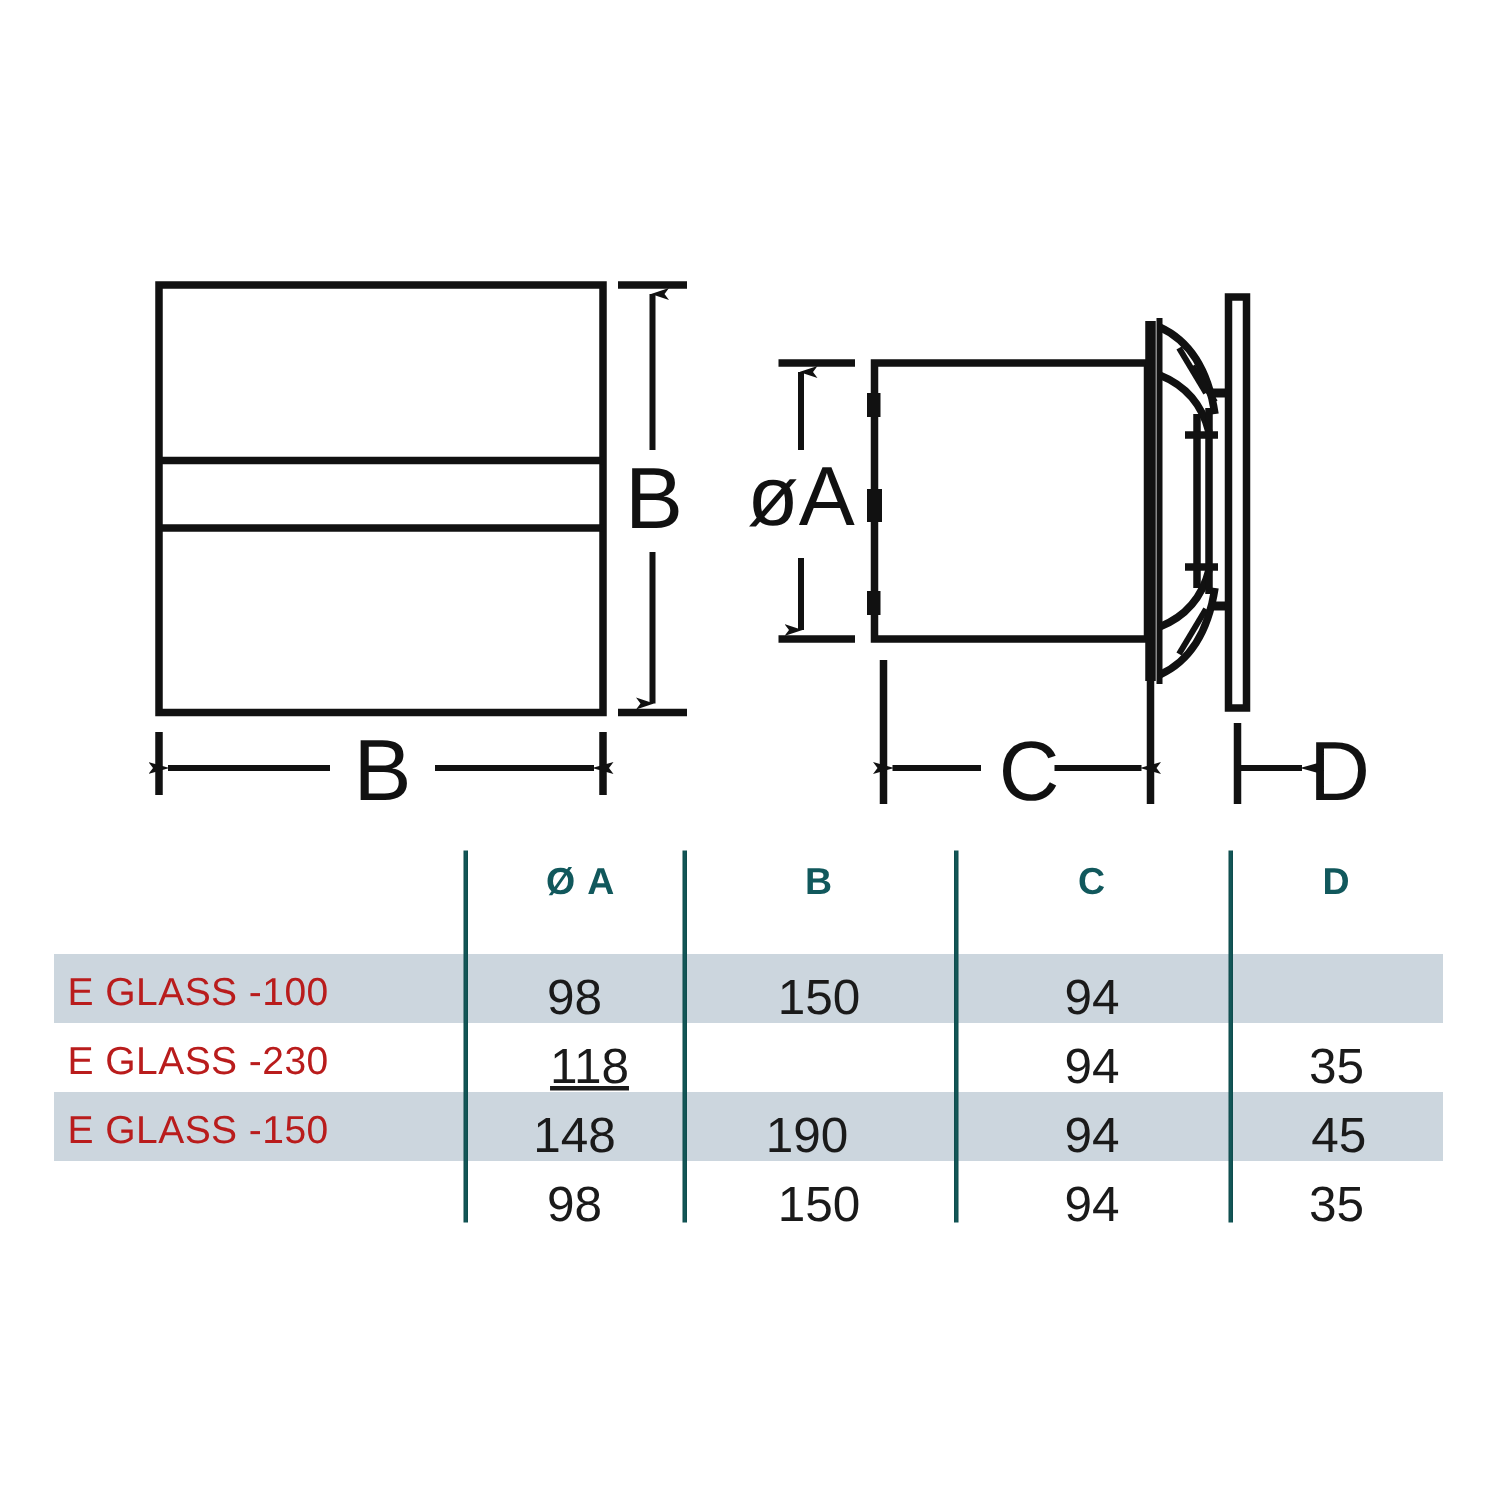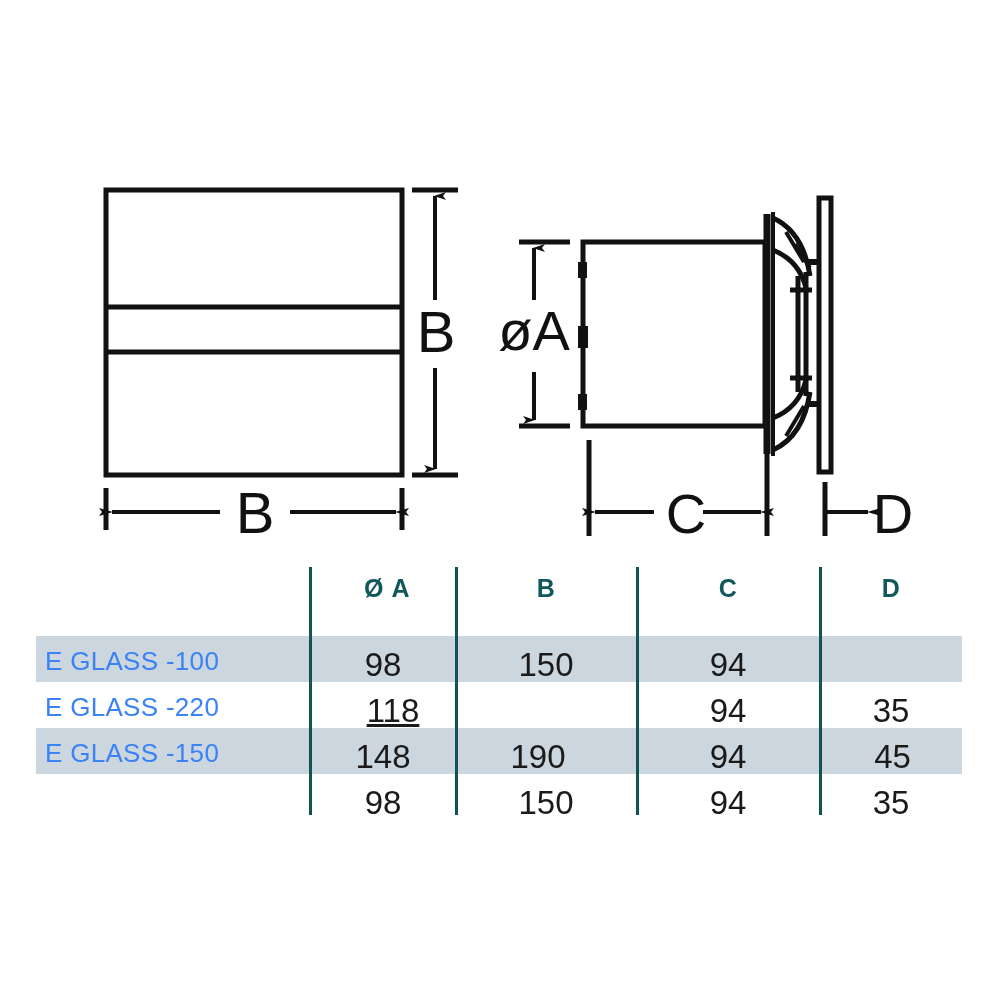--- a/index.html
+++ b/index.html
@@ -61,21 +61,21 @@
     font-weight: bold;
     letter-spacing: .5px;
     text-align: center;
   }
   .hdr .dia {
     font-weight: bold;
   }
   .rowname {
     position: absolute;
     left: 45px;
-    color: #3b82f6;
+    color: #b91c1c;
     font-size: 26px;
     letter-spacing: .3px;
     white-space: nowrap;
   }
   .cell {
     position: absolute;
     color: #1a1a1a;
     font-size: 33px;
     text-align: center;
     white-space: nowrap;
@@ -192,21 +192,21 @@
     </div>
     <div class="hdr" style="left:456px; width:180px;">B</div>
     <div class="hdr" style="left:637px; width:182px;">C</div>
     <div class="hdr" style="left:820px; width:142px;">D</div>
 
     <div class="rowname" style="top:90px;">E GLASS -100</div>
     <div class="cell" style="top:90px; left:310px; width:146px;">98</div>
     <div class="cell" style="top:90px; left:456px; width:180px;">150</div>
     <div class="cell" style="top:90px; left:637px; width:182px;">94</div>
 
-    <div class="rowname" style="top:136px;">E GLASS -220</div>
+    <div class="rowname" style="top:136px;">E GLASS -230</div>
     <div class="cell" style="top:136px; left:320px; width:146px;text-decoration:underline;">118</div>
     <div class="cell" style="top:136px; left:637px; width:182px;">94</div>
     <div class="cell" style="top:136px; left:820px; width:142px;">35</div>
 
     <div class="rowname" style="top:182px;">E GLASS -150</div>
     <div class="cell" style="top:182px; left:310px; width:146px;">148</div>
     <div class="cell" style="top:182px; left:456px; width:164px;">190</div>
     <div class="cell" style="top:182px; left:637px; width:182px;">94</div>
     <div class="cell" style="top:182px; left:820px; width:145px;">45</div>
 

